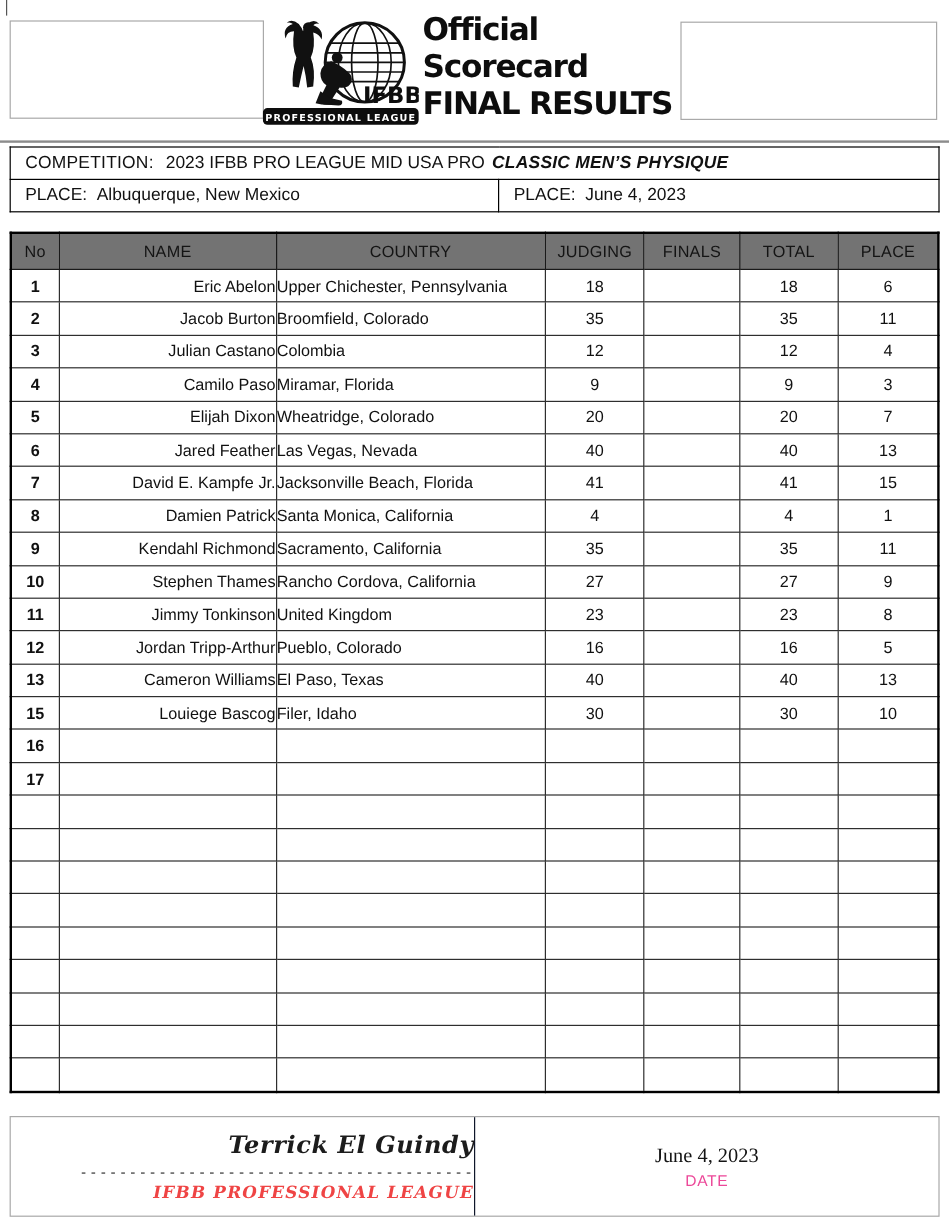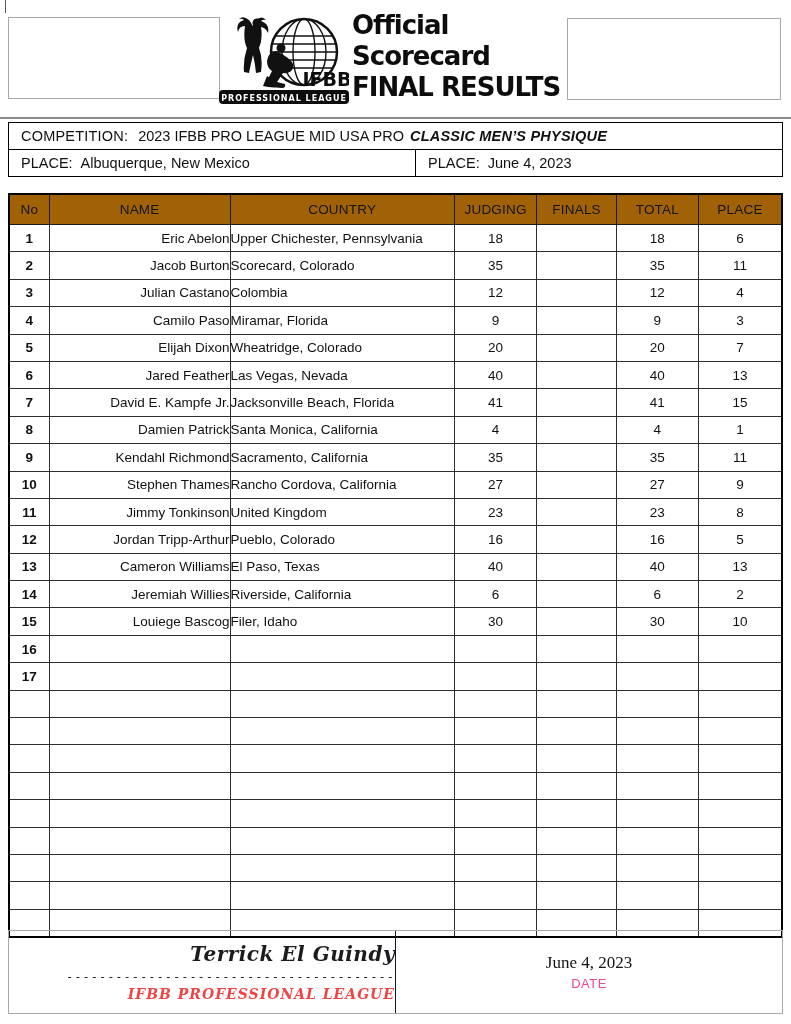--- a/index.html
+++ b/index.html
@@ -39,21 +39,21 @@
   .comp-name{margin-left:10px;}
   .comp-division{font-weight:bold;font-style:italic;margin-left:6px;letter-spacing:0.2px;}
   .lbl-gap{margin-left:8px;}
   
   .results{
     position:absolute;left:8px;top:193px;width:775px;
     border-collapse:collapse;table-layout:fixed;
     border:2px solid #000;
   }
   .results th{
-    background:#a16207;border:1px solid #1a1a1a;
+    background:#737373;border:1px solid #1a1a1a;
     font-size:13.5px;font-weight:normal;height:27px;
     letter-spacing:0.2px;color:#141414;
   }
   .results td{
     border:1px solid #2e2e2e;
     font-size:13.5px;height:26.4px;padding:0;
     white-space:nowrap;overflow:hidden;
   }
   .results td.c-no{text-align:center;font-weight:bold;}
   .results td.c-name{padding-left:12px;text-align:right;}
@@ -188,21 +188,21 @@
       <td class="c-name">Eric Abelon</td>
       <td class="c-country">Upper Chichester, Pennsylvania</td>
       <td class="c-num">18</td>
       <td class="c-num"></td>
       <td class="c-num">18</td>
       <td class="c-num">6</td>
     </tr>
         <tr>
       <td class="c-no">2</td>
       <td class="c-name">Jacob Burton</td>
-      <td class="c-country">Scorecard, Colorado</td>
+      <td class="c-country">Broomfield, Colorado</td>
       <td class="c-num">35</td>
       <td class="c-num"></td>
       <td class="c-num">35</td>
       <td class="c-num">11</td>
     </tr>
         <tr>
       <td class="c-no">3</td>
       <td class="c-name">Julian Castano</td>
       <td class="c-country">Colombia</td>
       <td class="c-num">12</td>
@@ -292,29 +292,20 @@
       <td class="c-num">5</td>
     </tr>
         <tr>
       <td class="c-no">13</td>
       <td class="c-name">Cameron Williams</td>
       <td class="c-country">El Paso, Texas</td>
       <td class="c-num">40</td>
       <td class="c-num"></td>
       <td class="c-num">40</td>
       <td class="c-num">13</td>
-    </tr>
-        <tr>
-      <td class="c-no">14</td>
-      <td class="c-name">Jeremiah Willies</td>
-      <td class="c-country">Riverside, California</td>
-      <td class="c-num">6</td>
-      <td class="c-num"></td>
-      <td class="c-num">6</td>
-      <td class="c-num">2</td>
     </tr>
         <tr>
       <td class="c-no">15</td>
       <td class="c-name">Louiege Bascog</td>
       <td class="c-country">Filer, Idaho</td>
       <td class="c-num">30</td>
       <td class="c-num"></td>
       <td class="c-num">30</td>
       <td class="c-num">10</td>
     </tr>

